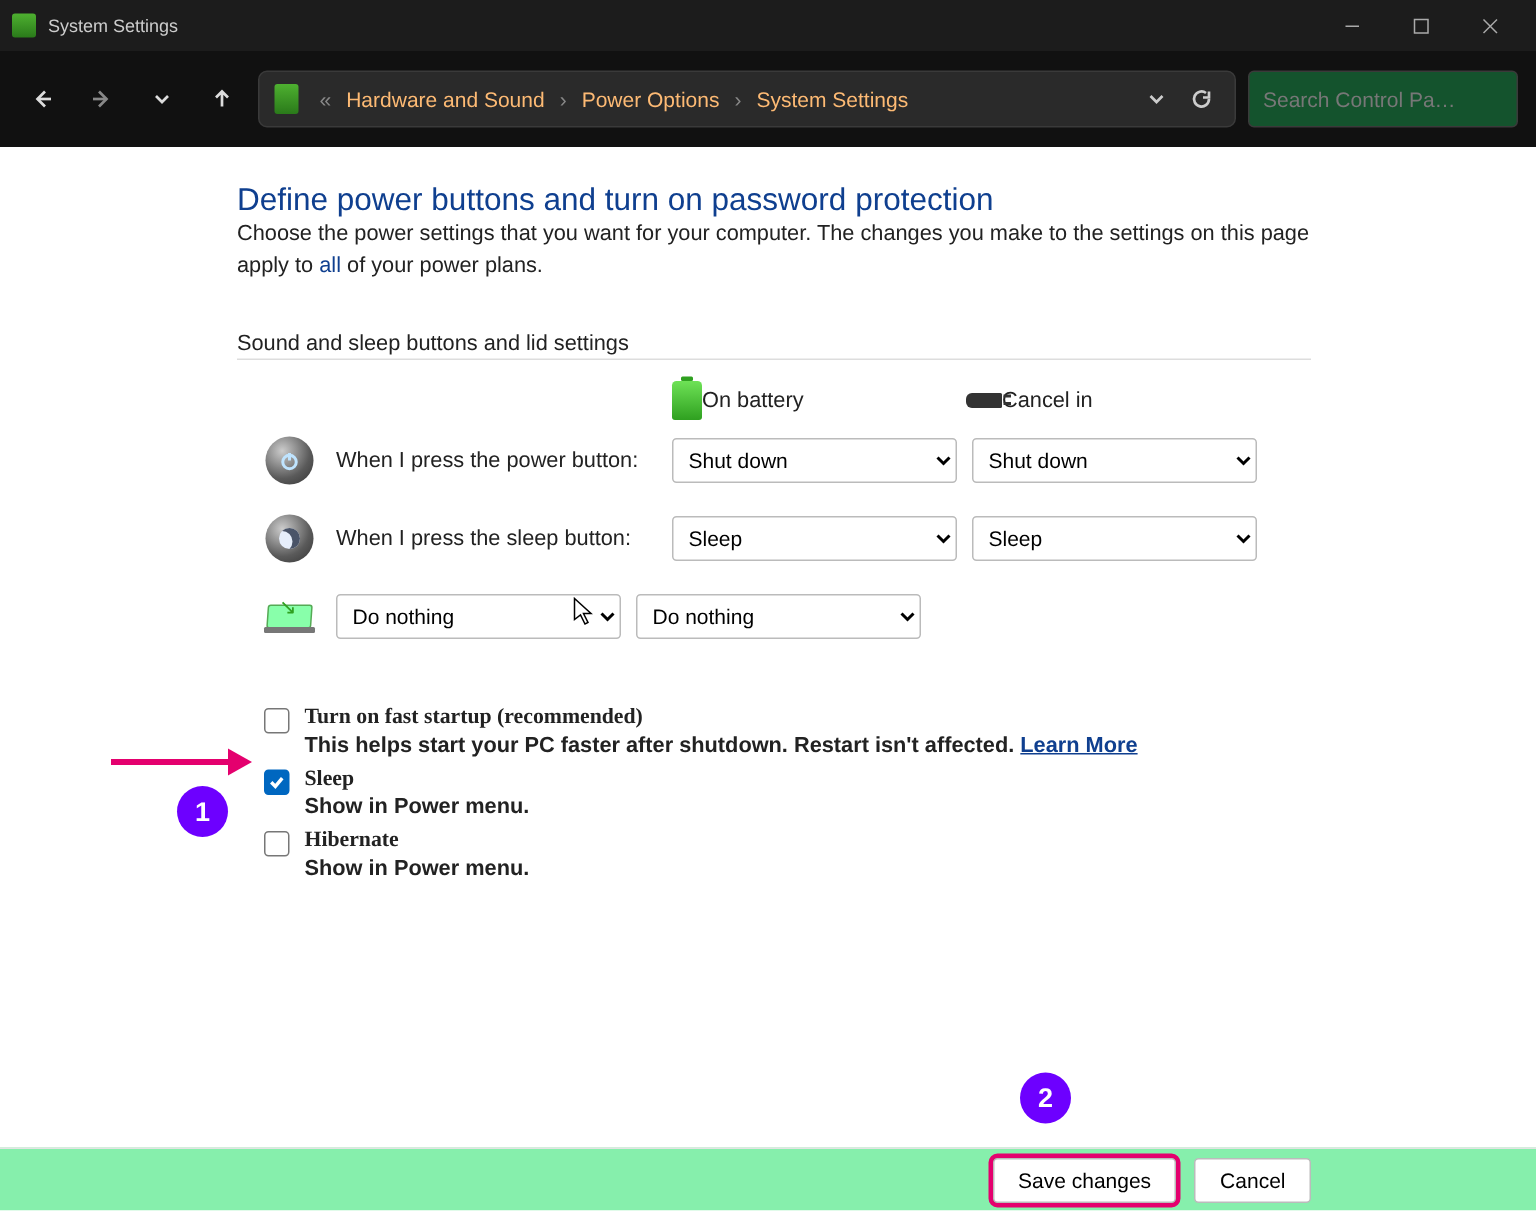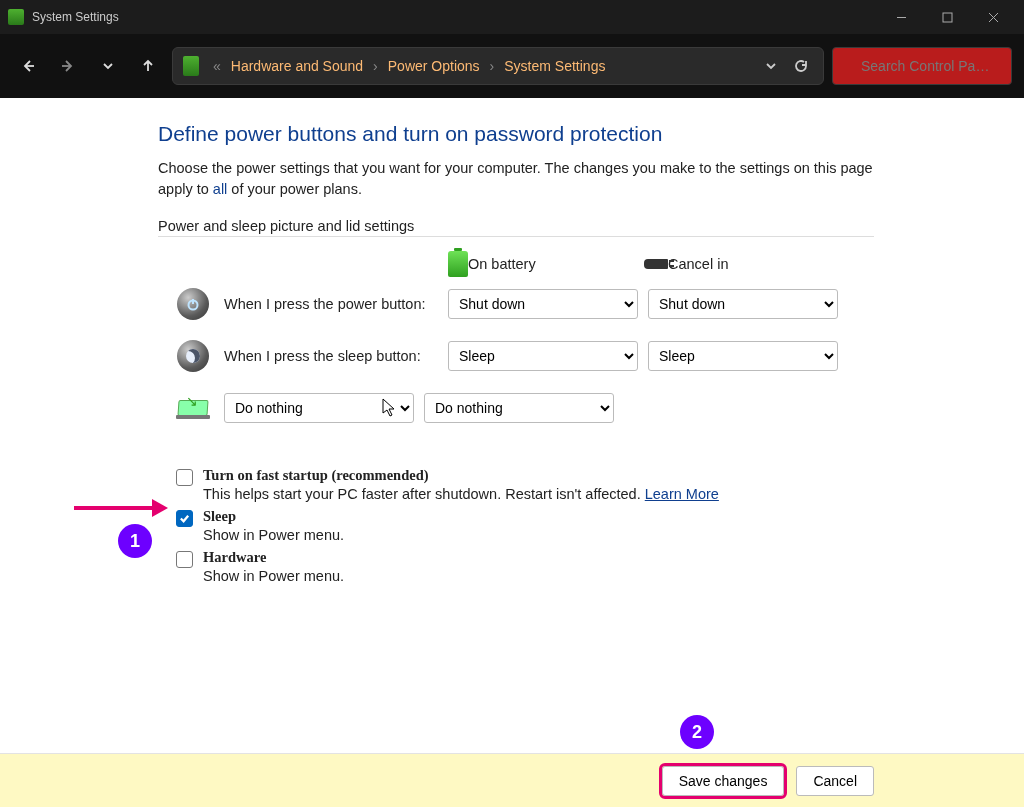--- a/index.html
+++ b/index.html
@@ -19,29 +19,29 @@
   .nav-btn.dim svg { stroke: #888; }
 
   .addr-bar { flex: 1; height: 38px; background: #2a2a2a; border: 1px solid #3a3a3a; border-radius: 6px; display: flex; align-items: center; padding: 0 10px; color: #ddd; font-size: 14px; gap: 6px; }
   .addr-bar .addr-icon { width: 16px; height: 20px; background: linear-gradient(#4eb030,#2a7a1a); border-radius: 2px; margin-right: 4px; }
   .addr-bar .bc { color: #fdba74; cursor: pointer; white-space: nowrap; }
   .addr-bar .sep { color: #888; padding: 0 4px; }
   .addr-bar .spacer { flex: 1; }
   .addr-bar .chev, .addr-bar .refresh { width: 24px; height: 24px; display: flex; align-items: center; justify-content: center; }
   .addr-bar svg { stroke: #ccc; fill: none; stroke-width: 1.8; width: 14px; height: 14px; }
 
-  .search-box { width: 180px; height: 38px; background: #b91c1c; border: 1px solid #3a3a3a; border-radius: 4px; display: flex; align-items: center; padding: 0 28px; color: #777; font-size: 14px; }
+  .search-box { width: 180px; height: 38px; background: #14532d; border: 1px solid #3a3a3a; border-radius: 4px; display: flex; align-items: center; padding: 0 9px; color: #777; font-size: 14px; }
   .search-box input { background: transparent; border: none; color: #ccc; flex: 1; font-size: 14px; outline: none; }
   .search-box input::placeholder { color: #777; }
   .search-box svg { width: 14px; height: 14px; stroke: #999; fill: none; stroke-width: 2; }
 
   
   .content { padding: 24px 150px 0 158px; color: #222; }
-  h1 { color: #0f3f8f; font-weight: 400; font-size: 21px; margin-bottom: 12px; }
-  .intro { font-size: 14.5px; line-height: 1.45; color: #222; margin-bottom: 18px; }
+  h1 { color: #0f3f8f; font-weight: 400; font-size: 21px; }
+  .intro { font-size: 14.5px; line-height: 1.45; color: #222; margin-bottom: 33px; }
   .intro .all { color: #0f3f8f; }
 
   .section-hdr { font-size: 14.5px; color: #222; padding-bottom: 2px; border-bottom: 1px solid #ddd; margin-bottom: 14px; }
 
   
   .power-headers { display: flex; align-items: center; margin-bottom: 10px; }
   .power-headers .lbl-col { width: 290px; }
   .power-headers .hdr-col { width: 196px; display: flex; align-items: center; font-size: 14.5px; }
   .battery-icon { width: 20px; height: 26px; background: linear-gradient(#6ee256,#2fa020); border-radius: 3px 3px 2px 2px; position: relative; }
   .battery-icon::before { content: ""; position: absolute; top: -3px; left: 6px; width: 8px; height: 3px; background: #2fa020; border-radius: 1px; }
@@ -63,33 +63,33 @@
   .lid-ico .arrow { position: absolute; top: -4px; left: 10px; color: #2fa020; font-size: 14px; }
 
   .section-space { height: 18px; }
 
   
   .cb-row { display: flex; align-items: flex-start; gap: 10px; margin: 6px 0 4px 18px; }
   .cb { width: 17px; height: 17px; border: 1.5px solid #777; border-radius: 3px; background: #fff; margin-top: 2px; flex-shrink: 0; display: flex; align-items: center; justify-content: center; cursor: pointer; }
   .cb.checked { background: #0067c0; border-color: #0067c0; }
   .cb.checked svg { width: 11px; height: 11px; stroke: #fff; stroke-width: 2.5; fill: none; }
   .cb-body .cb-title { font-weight: 600; font-size: 14.5px; font-family: Liberation Serif, serif; }
-  .cb-body .cb-desc { font-size: 14.5px; margin-top: 2px; }
+  .cb-body .cb-desc { font-size: 14.5px; margin-top: 2px; font-weight: bold; }
   .cb-body a { color: #0f3f8f; text-decoration: underline; cursor: pointer; }
 
   
   .arrow-annot { position: absolute; left: 74px; top: 501px; width: 94px; height: 14px; pointer-events:none; }
   .arrow-annot .shaft { position: absolute; left: 0; top: 5px; width: 80px; height: 4px; background: #e4006e; }
   .arrow-annot .head { position: absolute; right: 0; top: -2px; width: 0; height: 0; border-left: 16px solid #e4006e; border-top: 9px solid transparent; border-bottom: 9px solid transparent; }
   .badge { position: absolute; width: 34px; height: 34px; border-radius: 50%; background: #6d00ff; color: #fff; font-weight: 700; font-size: 18px; display: flex; align-items: center; justify-content: center; pointer-events:none; }
   .badge1 { left: 118px; top: 524px; }
   .badge2 { left: 680px; top: 715px; }
 
   
-  .footer { position: absolute; left: 0; right: 0; bottom: 0; height: 54px; border-top: 1px solid #e3e3e3; display: flex; align-items: center; justify-content: flex-end; padding: 0 150px 0 0; gap: 12px; background:#fef9c3; }
+  .footer { position: absolute; left: 0; right: 0; bottom: 0; height: 42px; border-top: 1px solid #e3e3e3; display: flex; align-items: center; justify-content: flex-end; padding: 0 150px 0 0; gap: 12px; background:#86efac; }
   .btn { height: 30px; padding: 0 16px; border: 1px solid #bbb; background: #fff; border-radius: 3px; font-size: 14px; cursor: pointer; }
   .btn.primary-annot { outline: 3px solid #e4006e; outline-offset: 0; }
 
   
   .cursor { position: absolute; left: 382px; top: 398px; pointer-events:none; }
   .cursor svg { width: 16px; height: 20px; }
 </style>
 </head>
 <body>
 
@@ -169,21 +169,21 @@
       </svg>
   </div>
 </div>
 
 <div class="content">
   <h1>Define power buttons and turn on password protection</h1>
   <p class="intro">
     <span>Choose the power settings that you want for your computer. The changes you make to the settings on this page apply to </span><span class="all">all</span><span> of your power plans.</span>
   </p>
 
-  <div class="section-hdr">Power and sleep picture and lid settings</div>
+  <div class="section-hdr">Sound and sleep buttons and lid settings</div>
 
   <div class="power-headers">
     <div class="lbl-col"></div>
     <div class="hdr-col">
       <div class="battery-icon"></div>
       <span>On battery</span>
     </div>
     <div class="hdr-col">
       <div class="plug-icon"></div>
       <span>Cancel in</span>
@@ -245,21 +245,21 @@
       </div>
     <div class="cb-body">
       <div class="cb-title">Sleep</div>
       <div class="cb-desc">Show in Power menu.</div>
     </div>
   </div>
 
   <div class="cb-row">
     <div class="cb"></div>
     <div class="cb-body">
-      <div class="cb-title">Hardware</div>
+      <div class="cb-title">Hibernate</div>
       <div class="cb-desc">Show in Power menu.</div>
     </div>
   </div>
 
 </div>
 
 <div class="arrow-annot">
   <div class="shaft"></div>
     <div class="head"></div>
 </div>

